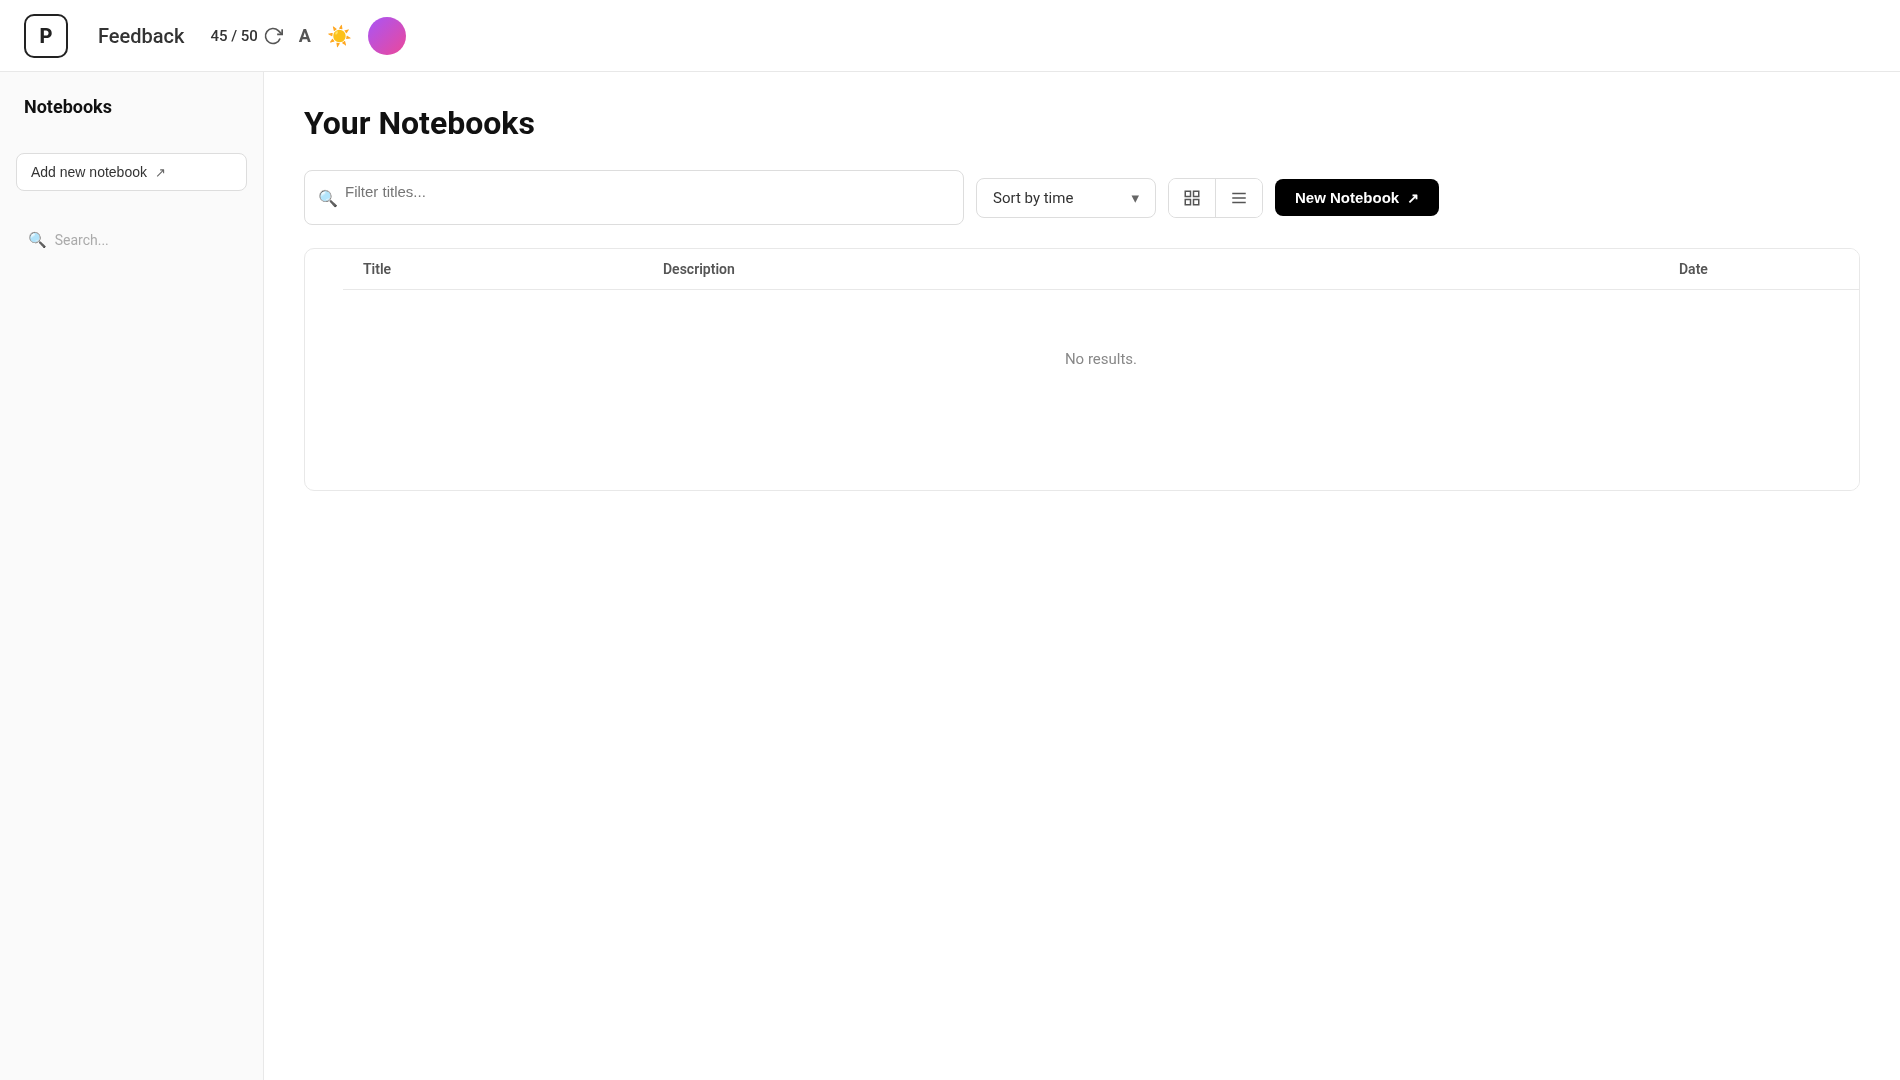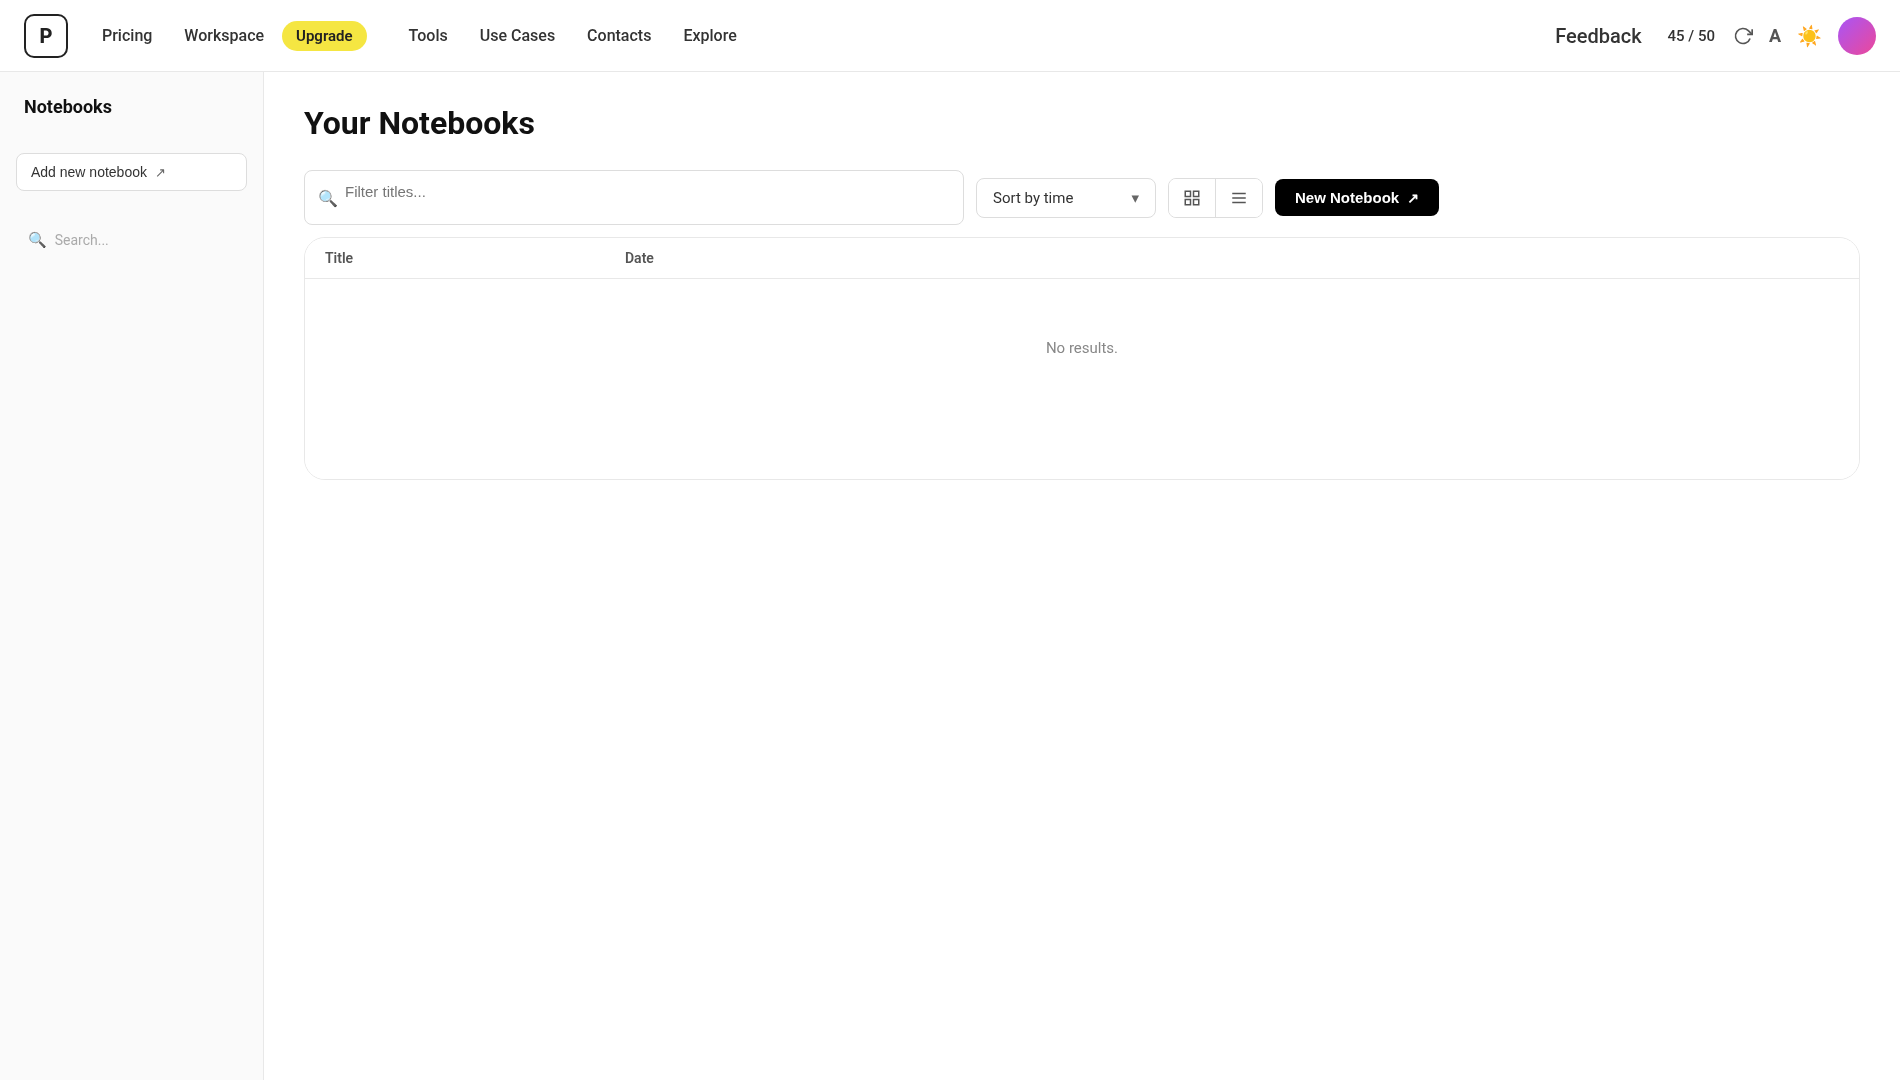--- a/index.html
+++ b/index.html
@@ -69,21 +69,21 @@
     .feedback-btn {
       font-size: 20px;
       color: #333;
       cursor: pointer;
       font-weight: 500;
       padding: 6px 10px;
     }
     .usage-badge {
       display: flex;
       align-items: center;
-      gap: 18px;
+      gap: 5px;
       font-size: 15px;
       color: #333;
       font-weight: 500;
     }
     .lang-icon {
       font-size: 18px;
       color: #555;
       cursor: pointer;
     }
     .theme-icon {
@@ -234,23 +234,24 @@
       border-radius: 8px;
       font-size: 15px;
       font-weight: 700;
       cursor: pointer;
     }
 
     
     .notebooks-table {
       width: 100%;
       border: 1px solid #e8e8e8;
-      border-radius: 21px;
-      margin-top: 12px;
+      border-radius: 10px;
+      margin-top: 23px;
       overflow: hidden;
+      padding-left: 38px;
     }
     .table-header {
       display: grid;
       grid-template-columns: 300px 1fr 160px;
       padding: 12px 20px;
       border-bottom: 1px solid #e8e8e8;
       background: #fff;
     }
     .table-header-cell {
       font-size: 14px;
@@ -269,30 +270,20 @@
       font-size: 15px;
       color: #888;
     }
   </style>
 </head>
 <body>
 
 <nav class="navbar">
   <div class="navbar-logo">
     <span>P</span>
-  </div>
-  <div class="navbar-nav">
-    <span class="nav-link">Pricing</span>
-    <span class="nav-link">Workspace</span>
-    <span class="nav-upgrade">Upgrade</span>
-    <span style="width:20px"></span>
-    <span class="nav-link">Tools</span>
-    <span class="nav-link">Use Cases</span>
-    <span class="nav-link">Contacts</span>
-    <span class="nav-link">Explore</span>
   </div>
   <div class="navbar-right">
     <span class="feedback-btn">Feedback</span>
     <div class="usage-badge">
       <span>45 / 50</span>
       <svg width="20" height="20" viewBox="0 0 24 24" fill="none" stroke="#555" stroke-width="2">
         <polyline points="23 4 23 10 17 10"></polyline>
         <path d="M20.49 15a9 9 0 1 1-2.12-9.36L23 10"></path>
       </svg>
     </div>
@@ -347,20 +338,21 @@
       </div>
       <button class="new-notebook-btn">
         <span>New Notebook</span>
         <span style="font-size:14px;">↗</span>
       </button>
     </div>
 
     <div class="notebooks-table">
       <div class="table-header">
         <div class="table-header-cell">Title</div>
+        <div class="table-header-cell">Description</div>
         <div class="table-header-cell">Date</div>
       </div>
       <div class="table-body">
         <span class="no-results">No results.</span>
       </div>
     </div>
   </main>
 </div>
 
 </body></html>

